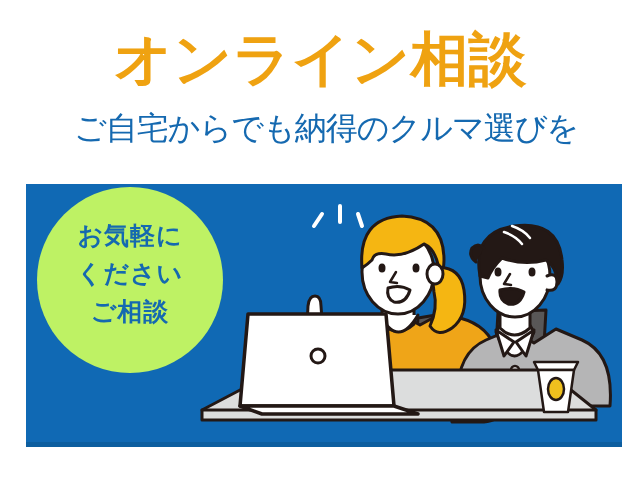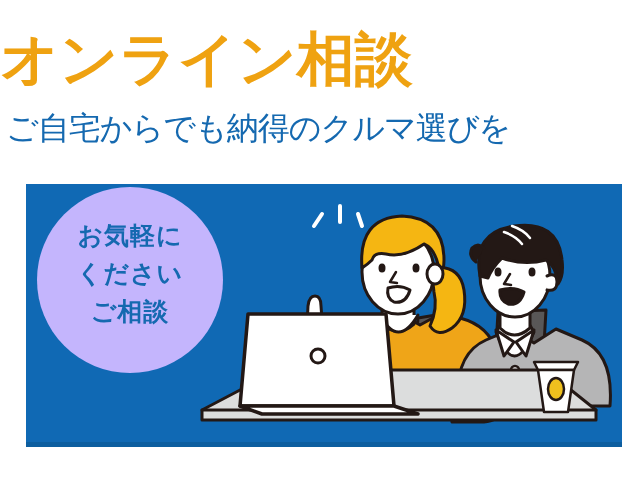--- a/index.html
+++ b/index.html
@@ -20,21 +20,21 @@
     background: #ffffff;
   }
 
   
   .headline-wrap {
     position: absolute;
     left: 0;
     top: 0;
     width: 640px;
     height: 178px;
-    text-align: left;
+    text-align: center;
   }
   .headline-main {
     position: absolute;
     left: 0;
     top: 28px;
     width: 640px;
     font-size: 58px;
     line-height: 62px;
     font-weight: bold;
     color: #EFA211;
@@ -66,21 +66,21 @@
   }
 
   
   .bubble {
     position: absolute;
     left: 11px;       
     top: 3px;         
     width: 186px;
     height: 186px;
     border-radius: 50%;
-    background: #c4b5fd;
+    background: #bef264;
   }
   .bubble-text {
     position: absolute;
     left: 0;
     top: 29px;
     width: 186px;
     text-align: center;
     color: #1569B0;
     font-size: 25px;
     line-height: 38px;

